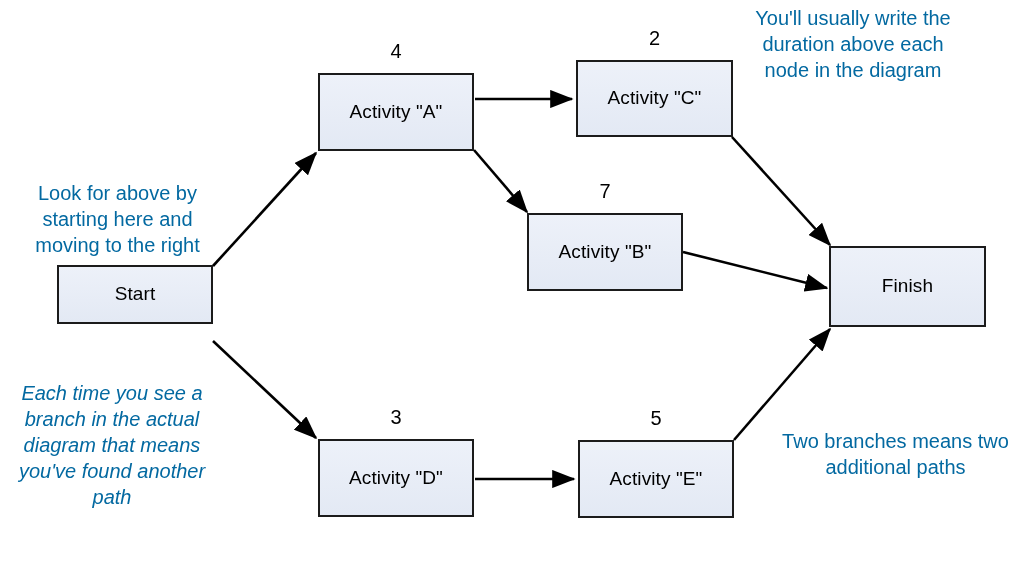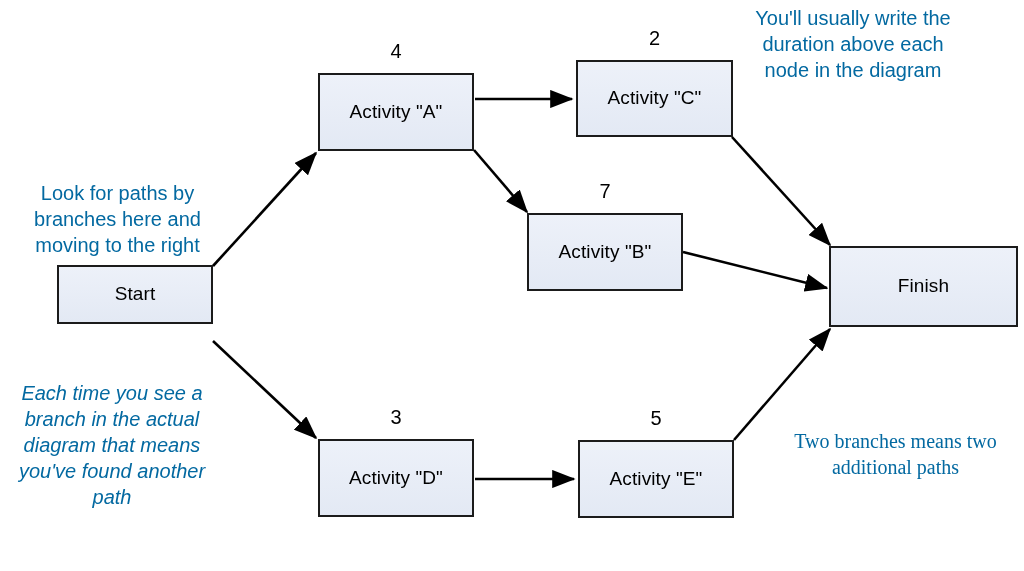--- a/index.html
+++ b/index.html
@@ -96,24 +96,24 @@
       </div>
       <div class="duration" style="left: 527px; width: 156px; top: 180px;">7</div>
       <div class="node" style="left: 318px; top: 439px; width: 156px; height: 78px;">
         <span>Activity "D"</span>
       </div>
       <div class="duration" style="left: 318px; width: 156px; top: 406px;">3</div>
       <div class="node" style="left: 578px; top: 440px; width: 156px; height: 78px;">
         <span>Activity "E"</span>
       </div>
       <div class="duration" style="left: 578px; width: 156px; top: 407px;">5</div>
-      <div class="node" style="left: 829px; top: 246px; width: 189px; height: 81px;">
+      <div class="node" style="left: 829px; top: 246px; width: 157px; height: 81px;">
         <span>Finish</span>
       </div>
     </div>
   <div id="note-layer">
-      <div class="note" style="left: 10px; top: 180px; width: 215px;">Look for paths by branches here and moving to the right</div>
+      <div class="note" style="left: 10px; top: 180px; width: 215px;">Look for above by starting here and moving to the right</div>
       <div class="note" style="left: 742px; top: 5px; width: 222px;">You'll usually write the duration above each node in the diagram</div>
       <div class="note" style="left: 12px; top: 380px; width: 200px; font-style: italic;">Each time you see a branch in the actual diagram that means you've found another path</div>
-      <div class="note" style="left: 774px; top: 428px; width: 243px; font-family: Liberation Serif, serif;">Two branches means two additional paths</div>
+      <div class="note" style="left: 774px; top: 428px; width: 243px;">Two branches means two additional paths</div>
     </div>
 
 </div>
 
 </body></html>

